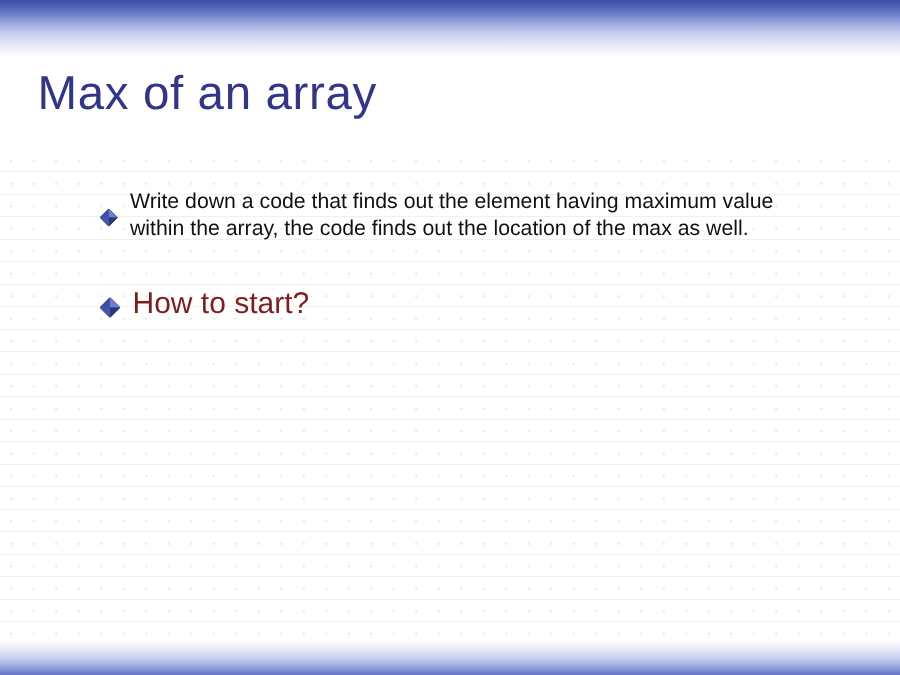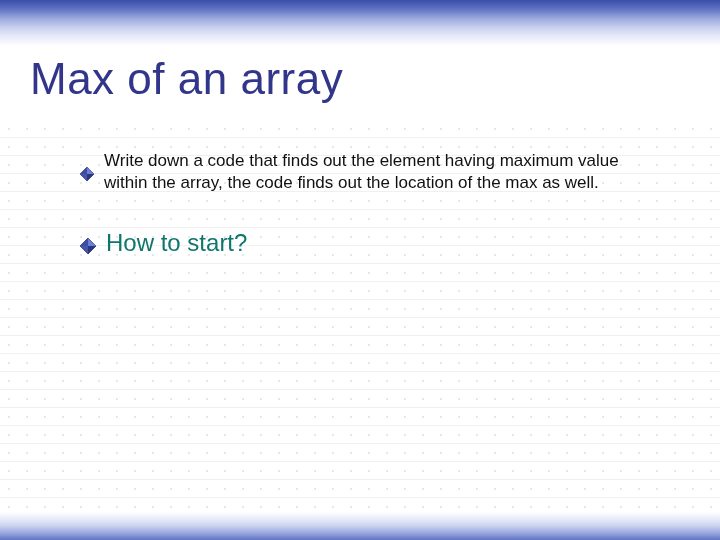--- a/index.html
+++ b/index.html
@@ -66,21 +66,21 @@
       transparent 0,
       transparent 17px,
       #e4e4e4 17px,
       #e4e4e4 18px
     );
   }
   .title {
     position: absolute;
     left: 30px;
     top: 54px;
-    font-size: 44px;
+    font-size: 38px;
     color: #32368a;
     font-weight: 400;
     letter-spacing: 0.5px;
   }
   .content {
     position: absolute;
     left: 80px;
     top: 150px;
     width: 580px;
     z-index: 5;
@@ -105,21 +105,21 @@
     margin-right: 10px;
   }
   .bullet-text-sm {
     font-size: 17px;
     line-height: 1.3;
     color: #111;
   }
   .bullet-text-lg {
     font-size: 24px;
     line-height: 1.25;
-    color: #0f766e;
+    color: #7f1d1d;
   }
 </style>
 </head>
 <body>
 
 <div class="slide">
 
   <div class="top-band"></div>
   <div class="grid-area"></div>
   <div class="bottom-band"></div>

